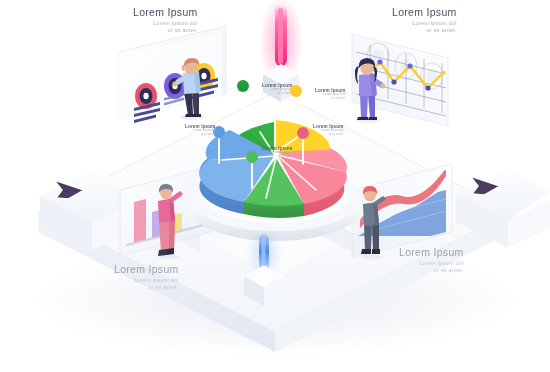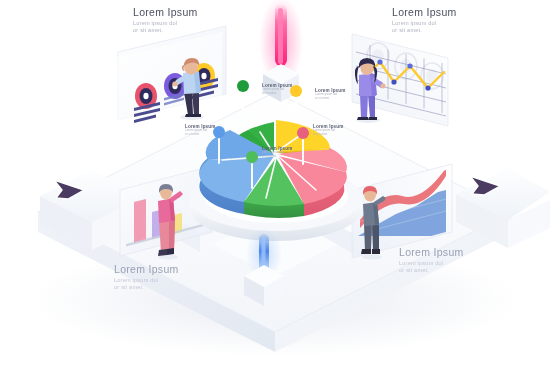--- a/index.html
+++ b/index.html
@@ -1,18 +1,18 @@
 <!DOCTYPE html>
 <html><head>
 <meta charset="utf-8">
 <style>
   html,body{margin:0;padding:0;background:#ffffff;}
   body{width:550px;height:372px;overflow:hidden;
        font-family:"Liberation Sans","DejaVu Sans",sans-serif;}
-  #stage{position:relative;width:550px;height:372px;background:#ffffff;overflow:hidden;}
+  #stage{position:relative;width:550px;height:372px;background:#ffffff;overflow:hidden;text-align:right;}
   .abs{position:absolute;}
   .lbl{position:absolute;white-space:nowrap;}
   .lbl .t{font-size:10.5px;color:#4c5161;letter-spacing:.3px;line-height:12px;}
   .lbl .s{font-size:5.6px;color:#aeb2c2;line-height:7px;letter-spacing:.2px;margin-top:2px;}
   .lbl.faded .t{color:#9aa0b4;}
   .lbl.faded .s{color:#c3c7d6;}
   .mini{position:absolute;white-space:nowrap;}
   .mini .t{font-size:4.6px;color:#5c6075;line-height:5.4px;letter-spacing:.15px;font-weight:600;}
   .mini .s{font-size:3px;color:#b0b4c4;line-height:3.6px;}
   .dot{position:absolute;border-radius:50%;}

